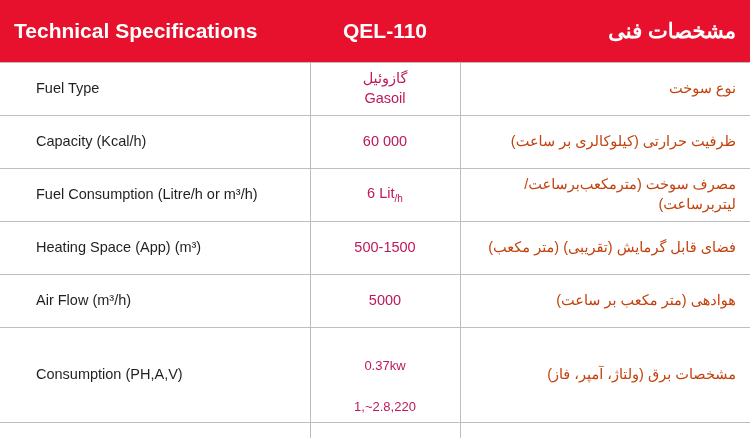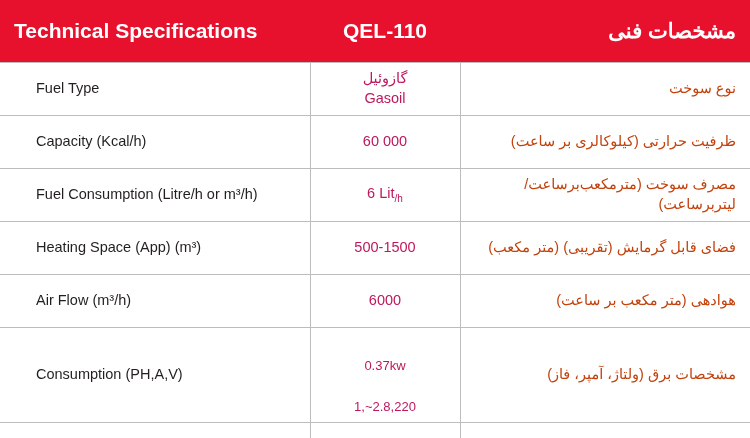--- a/index.html
+++ b/index.html
@@ -121,21 +121,21 @@
     </tr>
 
     <tr>
       <td class="cell-en">Heating Space (App) (m³)</td>
       <td class="cell-val">500-1500</td>
       <td class="cell-fa">فضای قابل گرمایش (تقریبی) (متر مکعب)</td>
     </tr>
 
     <tr>
       <td class="cell-en">Air Flow (m³/h)</td>
-      <td class="cell-val">6000</td>
+      <td class="cell-val">5000</td>
       <td class="cell-fa">هوادهی (متر مکعب بر ساعت)</td>
     </tr>
 
     <tr>
       <td class="cell-en">Consumption (PH,A,V)</td>
       <td class="cell-val">
         <span class="val-small">0.37kw</span>
         <span class="val-small">1,~2.8,220</span>
       </td>
       <td class="cell-fa">مشخصات برق (ولتاژ، آمپر، فاز)</td>

